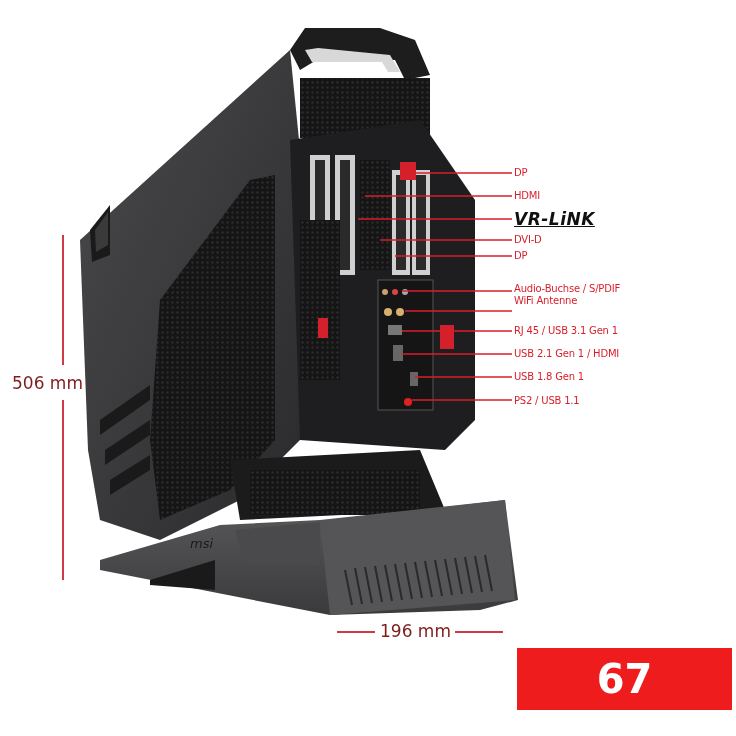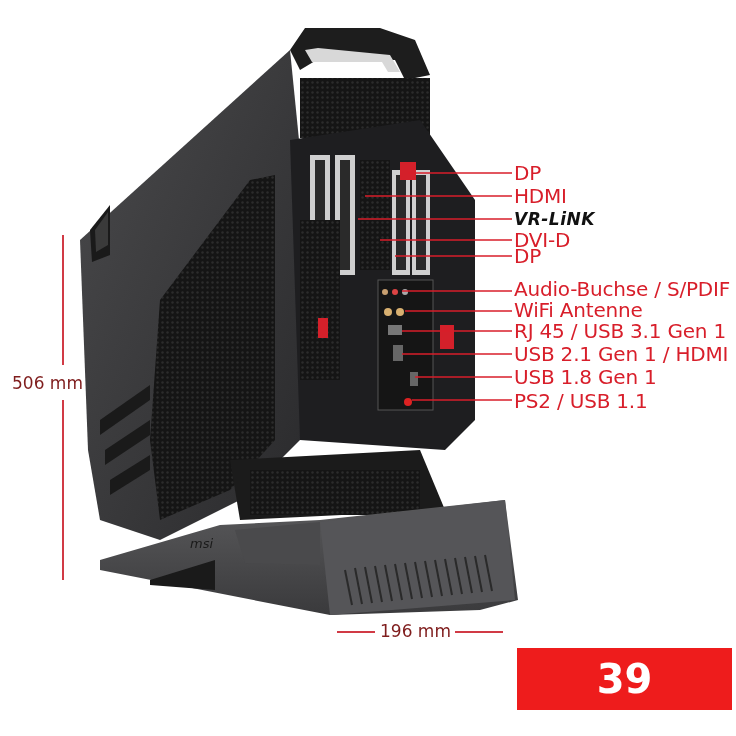--- a/index.html
+++ b/index.html
@@ -1,22 +1,22 @@
 <!DOCTYPE html>
 <html><head>
   <meta charset="utf-8">
   <style>
     html, body { margin: 0; padding: 0; background: #ffffff; }
     body { width: 736px; height: 736px; position: relative; overflow: hidden;
            font-family: "DejaVu Sans", "Liberation Sans", sans-serif; }
     #product { position: absolute; left: 0; top: 0; width: 736px; height: 736px; }
-    .callout-label { position: absolute; left: 514px; font-size: 20px; line-height: 18px;
+    .callout-label { position: absolute; left: 514px; font-size: 10px; line-height: 18px;
                      color: #d81e2a; white-space: nowrap; letter-spacing: -0.2px; }
     .callout-label.brand { color: #111111; font-weight: bold; font-style: italic;
-                           font-size: 17px; letter-spacing: 0.5px; }
+                           font-size: 17px; letter-spacing: 0.5px; text-decoration: underline; }
     .dim-label { position: absolute; color: #7f1d1d; font-size: 17px; white-space: nowrap; }
     .badge { position: absolute; left: 517px; top: 648px; width: 215px; height: 62px;
              background: #ee1c1c; display: flex; align-items: baseline; justify-content: center;
              gap: 14px; color: #fff; }
     .badge-num { font-family: "DejaVu Sans", sans-serif; font-weight: bold; font-size: 40px; line-height: 62px; }
     .badge-unit { font-family: "Liberation Sans", sans-serif; font-size: 26px; line-height: 62px; }
   </style>
 </head>
 <body>
 
@@ -135,24 +135,24 @@
   </g>
 </svg>
 
 <div class="callout-label" style="top:164px">DP</div>
 <div class="callout-label" style="top:187px">HDMI</div>
 <div class="callout-label brand" style="top:210px">VR-LiNK</div>
 <div class="callout-label" style="top:231px">DVI-D</div>
 <div class="callout-label" style="top:247px">DP</div>
 
 <div class="callout-label" style="top:280px">Audio-Buchse / S/PDIF</div>
-<div class="callout-label" style="top:301px">WiFi Antenne</div>
+<div class="callout-label" style="top:292px">WiFi Antenne</div>
 <div class="callout-label" style="top:322px">RJ 45 / USB 3.1 Gen 1</div>
 <div class="callout-label" style="top:345px">USB 2.1 Gen 1 / HDMI</div>
 <div class="callout-label" style="top:368px">USB 1.8 Gen 1</div>
 <div class="callout-label" style="top:392px">PS2 / USB 1.1</div>
 
 <div class="dim-label" style="left:12px; top:373px;">506 mm</div>
 <div class="dim-label" style="left:380px; top:621px;text-align:center;">196 mm</div>
 
 <div class="badge">
-  <span class="badge-num">39</span>
+  <span class="badge-num">67</span>
 </div>
 
 </body></html>

